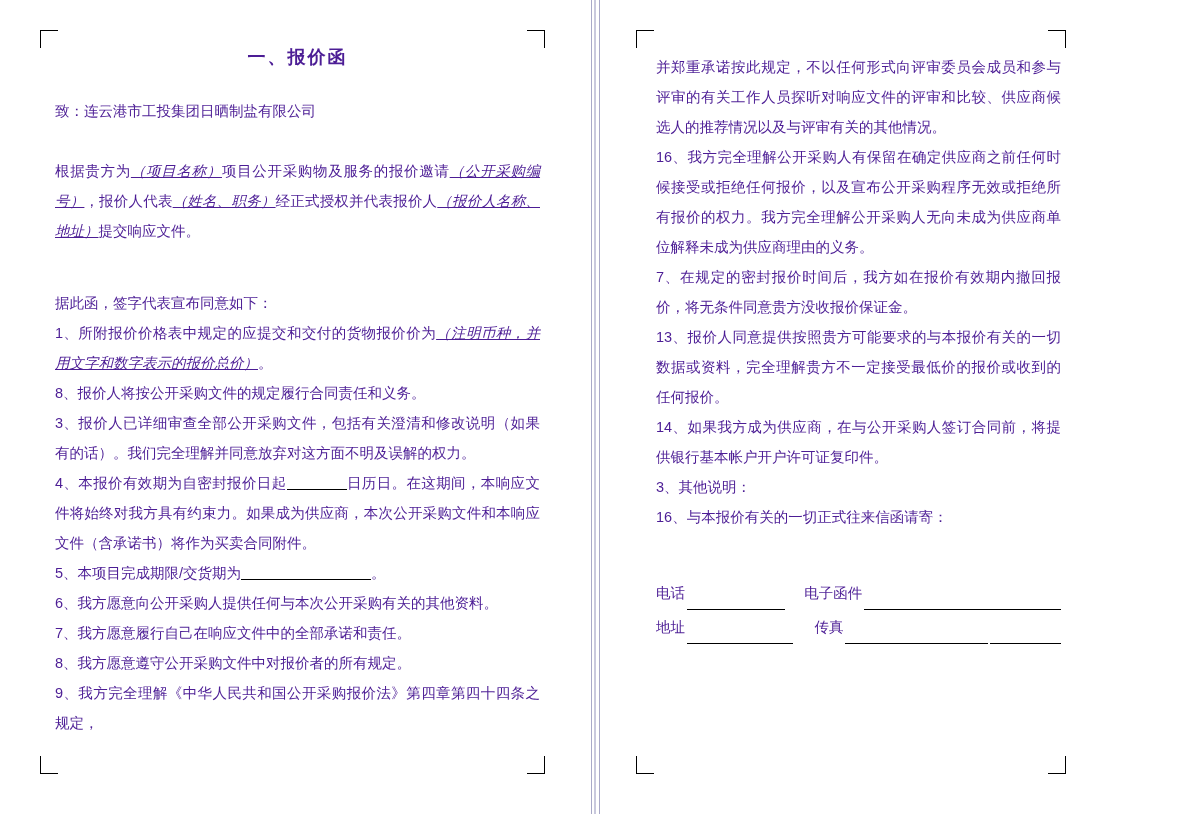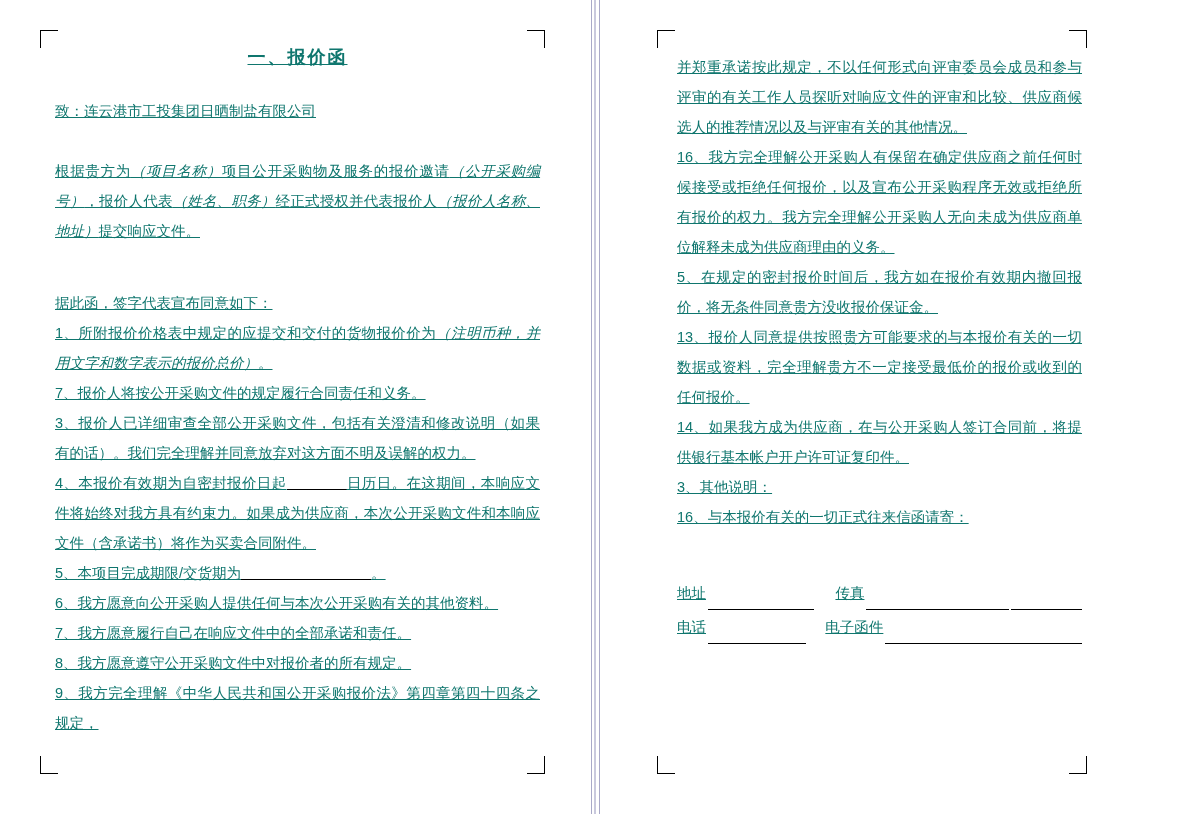--- a/index.html
+++ b/index.html
@@ -24,21 +24,21 @@
     top: 0;
     background: #ffffff;
     height: 814px;
     box-sizing: border-box;
   }
   .page-left {
     left: 0;
     width: 590px;
   }
   .page-right {
-    left: 622px;
+    left: 601px;
     width: 505px;
   }
   
   .gutter {
     position: absolute;
     top: 0;
     left: 590px;
     width: 11px;
     height: 814px;
     background: #ffffff;
@@ -86,24 +86,23 @@
   .crop.bl::before { left: 0; bottom: 0; width: 18px; height: 1px; }
   .crop.bl::after  { left: 0; bottom: 0; width: 1px; height: 18px; }
   .crop.br::before { right: 0; bottom: 0; width: 18px; height: 1px; }
   .crop.br::after  { right: 0; bottom: 0; width: 1px; height: 18px; }
 
   .content {
     position: absolute;
     left: 55px;
     right: 50px;
     top: 40px;
-    color: #0f766e;
+    color: #4c1d95;
     font-size: 14.5px;
     line-height: 30px;
-    text-decoration: underline;
   }
   .page-right .content {
     left: 55px;
     right: 45px;
     top: 52px;
   }
 
   .doc-title {
     text-align: center;
     font-size: 18px;
@@ -178,21 +177,21 @@
       </p>
 
       <div class="gap-lg"></div>
 
       <p>据此函，签字代表宣布同意如下：</p>
 
       <p>
         <span>1、所附报价价格表中规定的应提交和交付的货物报价价为</span><span class="blank-u">（注明币种，并用文字和数字表示的报价总价）</span><span>。</span>
       </p>
 
-      <p>7、报价人将按公开采购文件的规定履行合同责任和义务。</p>
+      <p>8、报价人将按公开采购文件的规定履行合同责任和义务。</p>
       <p>3、报价人已详细审查全部公开采购文件，包括有关澄清和修改说明（如果有的话）。我们完全理解并同意放弃对这方面不明及误解的权力。</p>
 
       <p>
         <span>4、本报价有效期为自密封报价日起</span><span class="blank-line w-short"></span><span>日历日。在这期间，本响应文件将始终对我方具有约束力。如果成为供应商，本次公开采购文件和本响应文件（含承诺书）将作为买卖合同附件。</span>
       </p>
 
       <p>
         <span>5、本项目完成期限/交货期为</span><span class="blank-line w-med"></span><span>。</span>
       </p>
 
@@ -211,39 +210,39 @@
 
   <div class="page page-right">
     <div class="crop tl" style="left:35px; top:30px;"></div>
     <div class="crop tr" style="right:40px; top:30px;"></div>
     <div class="crop bl" style="left:35px; bottom:40px;"></div>
     <div class="crop br" style="right:40px; bottom:40px;"></div>
 
     <div class="content">
       <p>并郑重承诺按此规定，不以任何形式向评审委员会成员和参与评审的有关工作人员探听对响应文件的评审和比较、供应商候选人的推荐情况以及与评审有关的其他情况。</p>
       <p>16、我方完全理解公开采购人有保留在确定供应商之前任何时候接受或拒绝任何报价，以及宣布公开采购程序无效或拒绝所有报价的权力。我方完全理解公开采购人无向未成为供应商单位解释未成为供应商理由的义务。</p>
-      <p>5、在规定的密封报价时间后，我方如在报价有效期内撤回报价，将无条件同意贵方没收报价保证金。</p>
+      <p>7、在规定的密封报价时间后，我方如在报价有效期内撤回报价，将无条件同意贵方没收报价保证金。</p>
       <p>13、报价人同意提供按照贵方可能要求的与本报价有关的一切数据或资料，完全理解贵方不一定接受最低价的报价或收到的任何报价。</p>
       <p>14、如果我方成为供应商，在与公开采购人签订合同前，将提供银行基本帐户开户许可证复印件。</p>
       <p>3、其他说明：</p>
       <p>16、与本报价有关的一切正式往来信函请寄：</p>
 
       <div class="contact-block">
+        <div class="contact-row">
+          <span class="contact-label">电话</span>
+          <span class="rule r4"></span>
+          <span class="spacer-col"></span>
+          <span class="contact-label">电子函件</span>
+          <span class="rule r5"></span>
+        </div>
         <div class="contact-row">
           <span class="contact-label">地址</span>
           <span class="rule r1"></span>
           <span class="spacer-col"></span>
           <span class="contact-label">传真</span>
           <span class="rule r2"></span>
           <span class="rule r3"></span>
         </div>
-        <div class="contact-row">
-          <span class="contact-label">电话</span>
-          <span class="rule r4"></span>
-          <span class="spacer-col"></span>
-          <span class="contact-label">电子函件</span>
-          <span class="rule r5"></span>
-        </div>
       </div>
     </div>
   </div>
 
 </div>
 
 </body></html>

